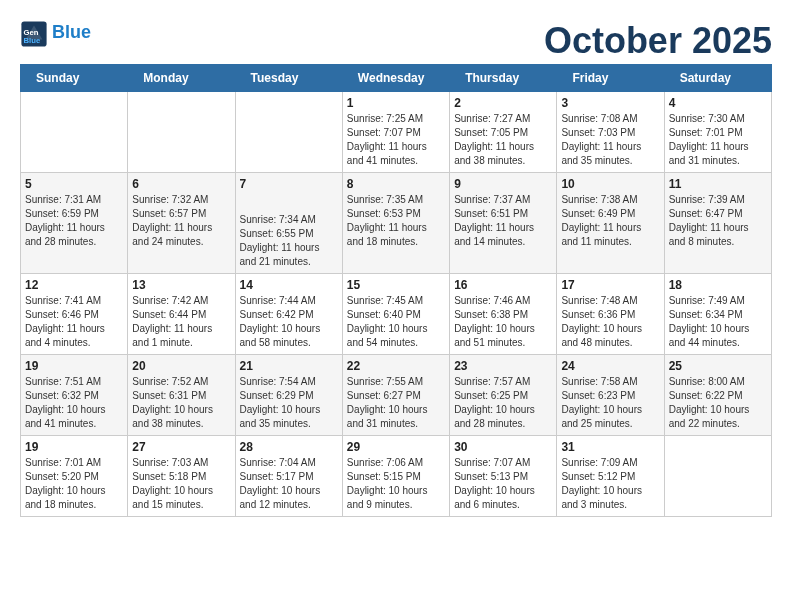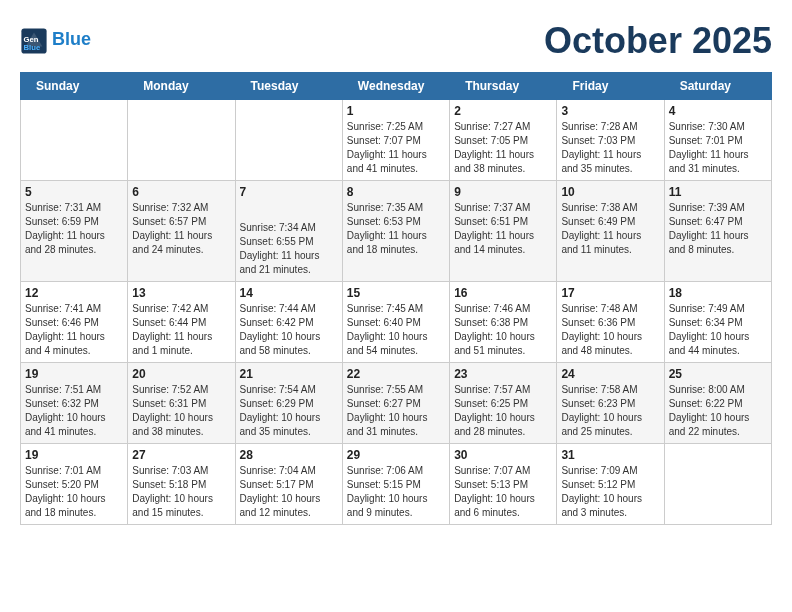--- a/index.html
+++ b/index.html
@@ -6,22 +6,22 @@
     body {
       font-family: Arial, sans-serif;
       background: #fff;
       width: 792px;
       min-height: 612px;
       padding: 20px;
     }
     .header-area {
       display: flex;
       justify-content: space-between;
-      align-items: center;
-      margin-bottom: 10px;
+      align-items: flex-start;
+      margin-bottom: 2px;
     }
     .logo {
       display: flex;
       align-items: center;
     }
     .logo-icon {
       width: 28px;
       height: 28px;
       margin-right: 4px;
     }
@@ -124,21 +124,21 @@
         </td>
         <td>
           <span class="cell-day">2</span>
           <div class="cell-info" style="white-space: pre-line;">Sunrise: 7:27 AM
 Sunset: 7:05 PM
 Daylight: 11 hours
 and 38 minutes.</div>
         </td>
         <td>
           <span class="cell-day">3</span>
-          <div class="cell-info" style="white-space: pre-line;">Sunrise: 7:28 AM
+          <div class="cell-info" style="white-space: pre-line;">Sunrise: 7:08 AM
 Sunset: 7:03 PM
 Daylight: 11 hours
 and 35 minutes.</div>
         </td>
         <td>
           <span class="cell-day">4</span>
           <div class="cell-info" style="white-space: pre-line;">Sunrise: 7:30 AM
 Sunset: 7:01 PM
 Daylight: 11 hours
 and 31 minutes.</div>

